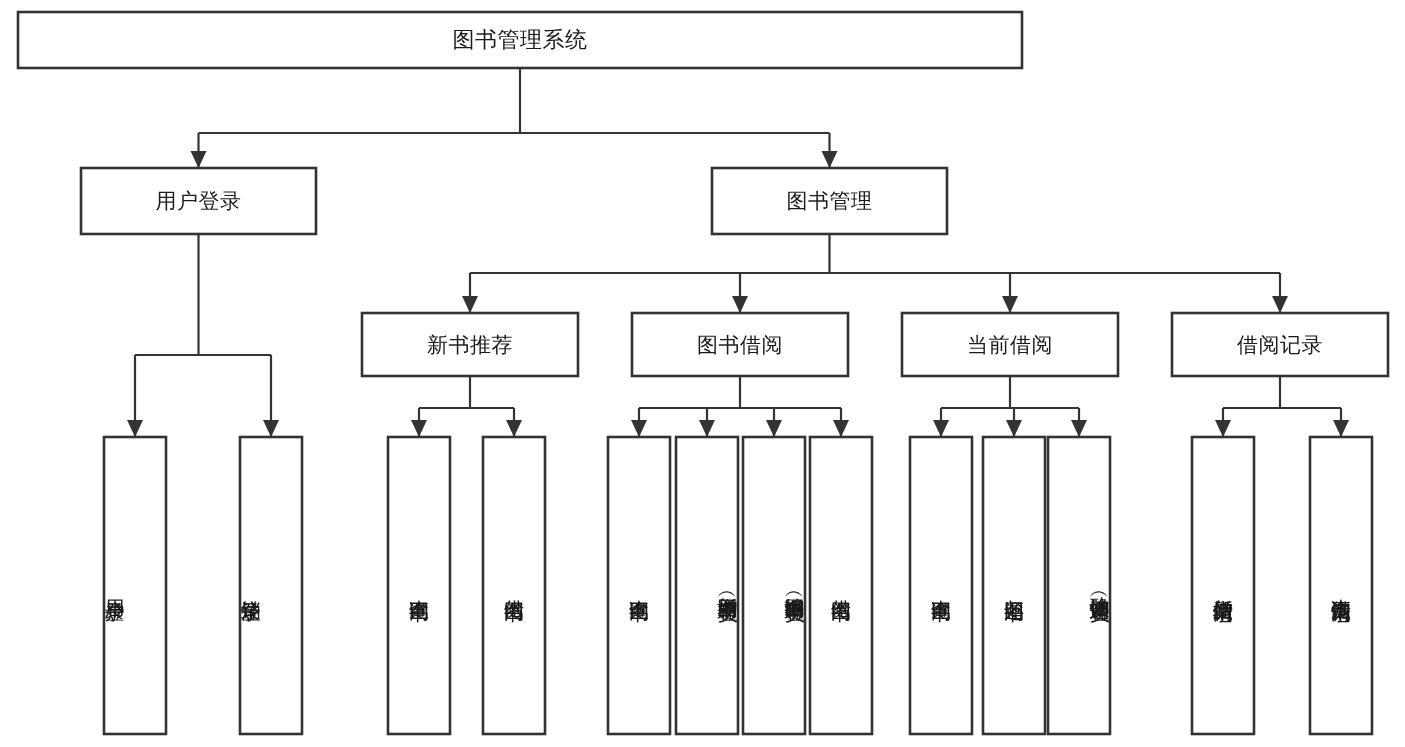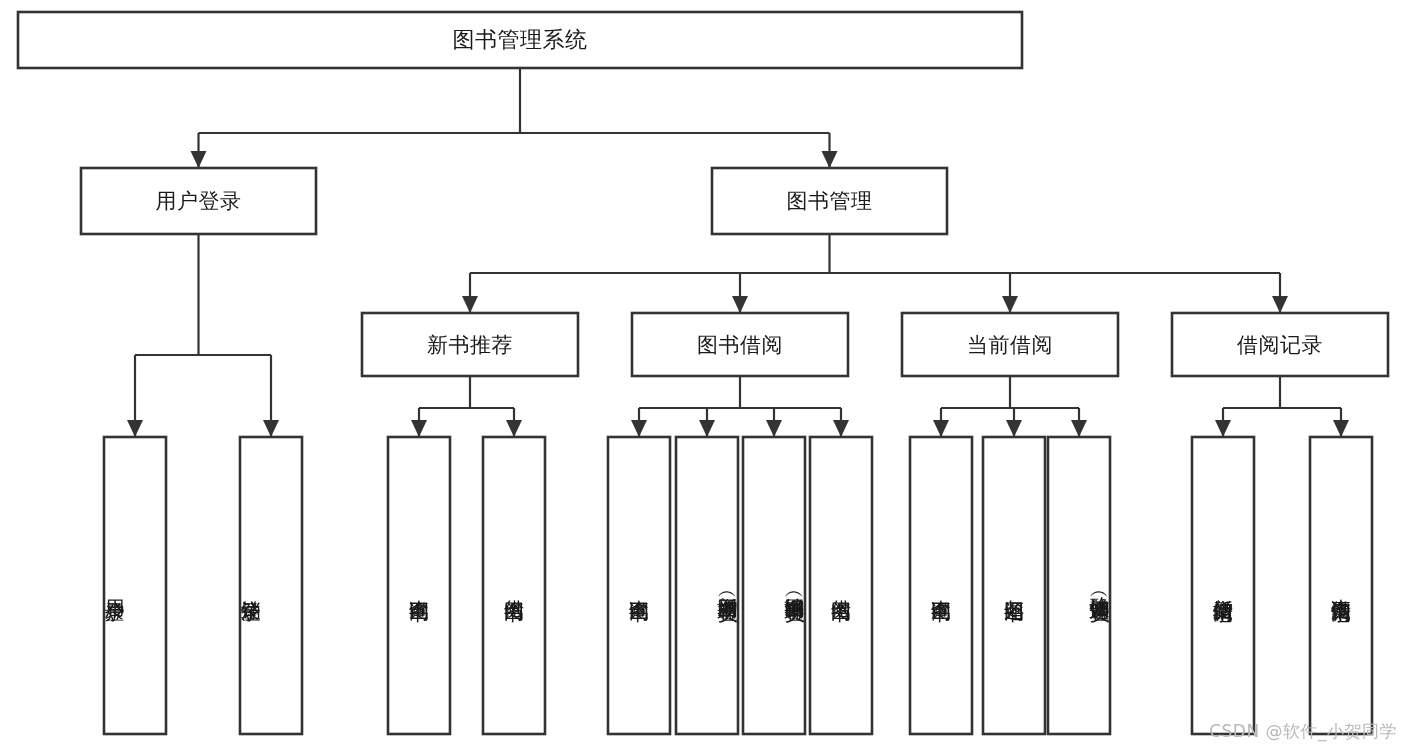--- a/index.html
+++ b/index.html
@@ -218,15 +218,14 @@
       <div class="leaf-label" style="left: 676px; width: 62px; top: 447px; height: 277px; text-align: center; display: flex; align-items: flex-start; justify-content: center;">新增图书（管理员）</div>
       <div class="leaf-label" style="left: 743px; width: 62px; top: 447px; height: 277px; text-align: center; display: flex; align-items: flex-start; justify-content: center;">编辑图书（管理员）</div>
       <div class="leaf-label" style="left: 810px; width: 62px; top: 437px; height: 297px; display: flex; align-items: center; justify-content: center; text-align: center;">借阅图书</div>
       <div class="leaf-label" style="left: 910px; width: 62px; top: 437px; height: 297px; display: flex; align-items: center; justify-content: center; text-align: center;">查询图书</div>
       <div class="leaf-label" style="left: 983px; width: 62px; top: 437px; height: 297px; display: flex; align-items: center; justify-content: center; text-align: center;">归还图书</div>
       <div class="leaf-label" style="left: 1048px; width: 62px; top: 447px; height: 277px; text-align: center; display: flex; align-items: flex-start; justify-content: center;">确认归还（管理员）</div>
       <div class="leaf-label" style="left: 1192px; width: 62px; top: 437px; height: 297px; display: flex; align-items: center; justify-content: center; text-align: center;">新增借阅记录</div>
       <div class="leaf-label" style="left: 1310px; width: 62px; top: 437px; height: 297px; display: flex; align-items: center; justify-content: center; text-align: center;">查询借阅记录</div>
     </div>
 
-  <div class="watermark">CSDN @软件_小贺同学</div>
 
 </div>
 
 </body></html>

